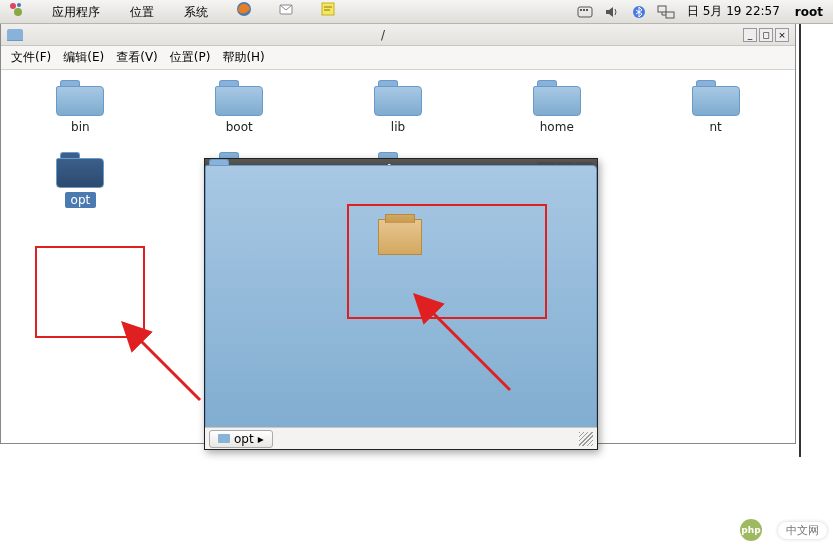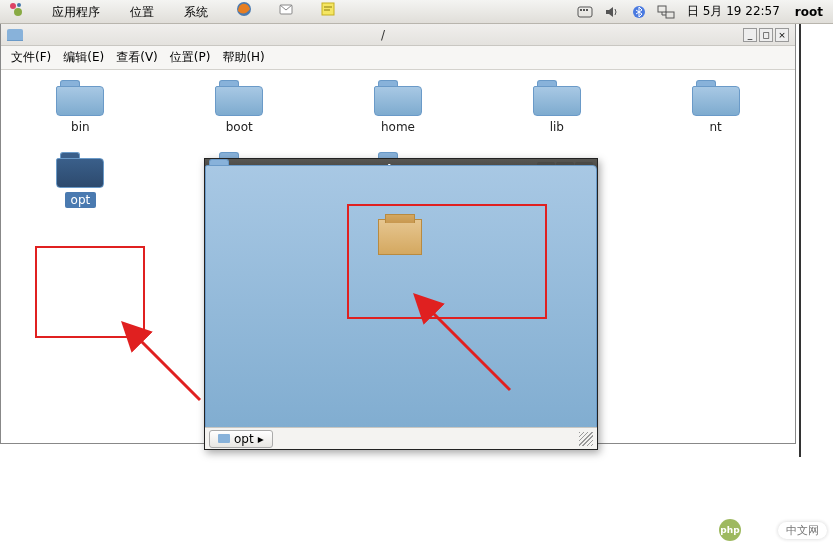--- a/index.html
+++ b/index.html
@@ -54,22 +54,22 @@
     .archive-ic::before { content: ""; position: absolute; top: -6px; left: 6px; right: 6px; height: 8px; background: linear-gradient(#d4a860, #c89850); border: 1px solid #b88a40; border-bottom: none; }
 
     .statusbar { position: absolute; bottom: 0; left: 0; right: 0; height: 22px; border-top: 1px solid #c9c7c2; background: #f4f3f1; display: flex; align-items: center; padding: 0 4px; gap: 4px; font-size: 12px; }
     .statusbar .loc-btn { border: 1px solid #aaa; background: linear-gradient(#fff,#e8e7e3); padding: 1px 8px; border-radius: 3px; display: inline-flex; align-items: center; gap: 4px; }
     .statusbar .resize { margin-left: auto; width: 14px; height: 14px; background: repeating-linear-gradient(135deg, #999 0 1px, transparent 1px 3px); }
 
     
     .arrow { position: absolute; z-index: 40; pointer-events: none; }
     .arrow svg { overflow: visible; }
 
-    .watermark { position: absolute; right: 6px; bottom: 6px; z-index: 50; display: flex; align-items: center; gap: 4px; opacity: 0.9; }
-    .watermark .badge { background: #fff; border-radius: 12px; padding: 1px 8px; font-size: 11px; color: #666; box-shadow: 0 0 4px rgba(0,0,0,0.2); display: flex; align-items: center; gap: 4px; margin-left: 33px; }
+    .watermark { position: absolute; right: 6px; bottom: 6px; z-index: 50; display: flex; align-items: center; gap: 16px; opacity: 0.9; }
+    .watermark .badge { background: #fff; border-radius: 12px; padding: 1px 8px; font-size: 11px; color: #666; box-shadow: 0 0 4px rgba(0,0,0,0.2); display: flex; align-items: center; gap: 4px; }
     .watermark .php-c { background: #94b24f; color: #fff; border-radius: 50%; width: 22px; height: 22px; display: flex; align-items: center; justify-content: center; font-size: 9px; font-weight: bold; }
 
     .right-edge { position: absolute; right: 32px; top: 24px; bottom: 90px; width: 2px; background: #333; }
   </style>
 </head>
 <body>
 
 <div class="top-panel">
   <div class="left">
     <span class="icon">
@@ -157,25 +157,25 @@
       <div class="file-item">
         <div class="fld"></div>
         <div class="lbl">bin</div>
       </div>
       <div class="file-item">
         <div class="fld"></div>
         <div class="lbl">boot</div>
       </div>
       <div class="file-item">
         <div class="fld"></div>
+        <div class="lbl">lib</div>
+      </div>
+      <div class="file-item">
+        <div class="fld"></div>
         <div class="lbl">home</div>
-      </div>
-      <div class="file-item">
-        <div class="fld"></div>
-        <div class="lbl">lib</div>
       </div>
       <div class="file-item">
         <div class="fld"></div>
         <div class="lbl">nt</div>
       </div>
       <div class="file-item selected">
         <div class="fld"></div>
         <div class="lbl">opt</div>
       </div>
       <div class="file-item">

